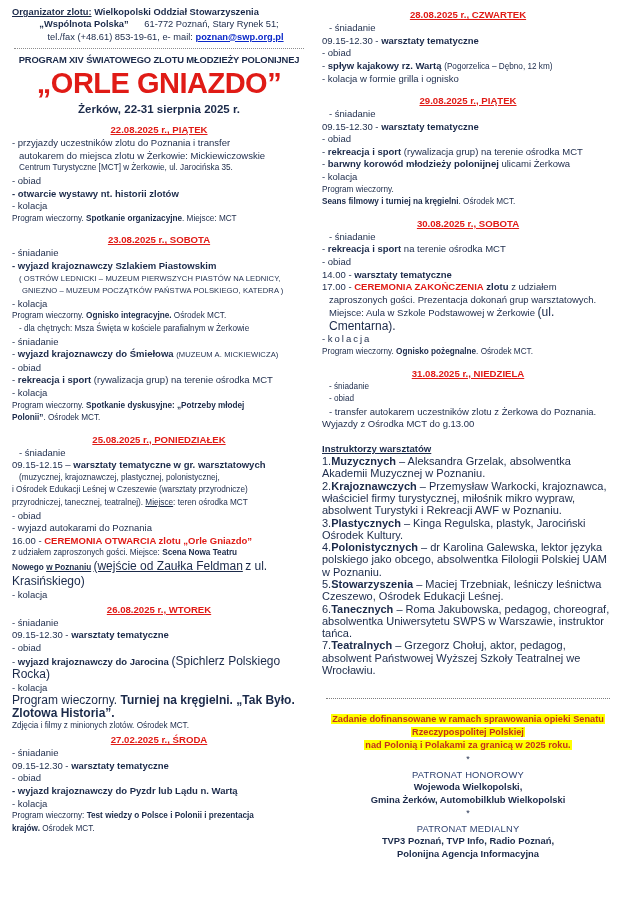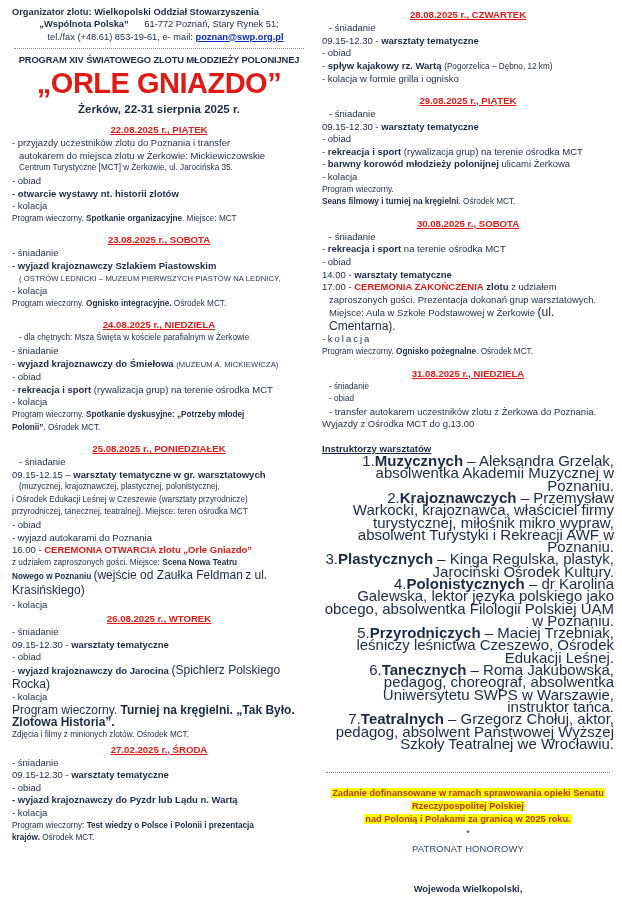--- a/index.html
+++ b/index.html
@@ -32,21 +32,21 @@
 
   
   .org-block {
     font-size: 9.3px;
     line-height: 12.4px;
     font-weight: bold;
     color: #1b2a4a;
     text-align: center;
   }
   .org-line1 { text-align: left; }
-  .u { }
+  .u { text-decoration: underline; }
   .nb { font-weight: normal; padding-left: 13px; }
   .mail-link {
     color: #0a28c8;
     text-decoration: underline;
     font-weight: bold;
   }
   .dotted-rule {
     border-bottom: 1.4px dotted #8d8d8d;
     margin: 5px 2px 5px 2px;
     height: 0;
@@ -103,25 +103,24 @@
 
   
   .sect-head {
     font-size: 9.6px;
     font-weight: bold;
     text-decoration: underline;
     margin: 12px 0 1px 0;
     color: #1b2a4a;
   }
   .instr {
-    font-size: 15px;
+    font-size: 11px;
     line-height: 12.3px;
     margin: 0;
     color: #1b2a4a;
-    text-align: right;
   }
 
   
   .foot-rule {
     border-bottom: 1.4px dotted #7d7d7d;
     margin: 22px 4px 14px 4px;
     height: 0;
   }
   .highlight-block {
     text-align: center;
@@ -147,21 +146,20 @@
     color: #2b3f6e;
     margin-top: 3px;
     letter-spacing: 0.2px;
   }
   .pat-body {
     text-align: center;
     font-size: 9.4px;
     font-weight: bold;
     line-height: 13px;
     color: #1b2a4a;
-    margin-top: 28px;
   }
 </style>
 </head>
 <body>
 
 <div class="page">
 
   <div class="col col-left">
 
     <div class="org-block">
@@ -194,26 +192,26 @@
       <div class="ln"><b>- otwarcie wystawy nt. historii zlotów</b></div>
       <div class="ln">- kolacja</div>
       <div class="ln sm">Program wieczorny. <b>Spotkanie organizacyjne</b>. Miejsce: MCT</div>
     </div>
 
     <div>
       <div class="day-head">23.08.2025 r., SOBOTA</div>
       <div class="ln">- śniadanie</div>
       <div class="ln"><b>- wyjazd krajoznawczy Szlakiem Piastowskim</b></div>
       <div class="ln indent caps-sm">( OSTRÓW LEDNICKI – MUZEUM PIERWSZYCH PIASTÓW NA LEDNICY,</div>
+      <div class="ln indent2 caps-sm">GNIEZNO – MUZEUM POCZĄTKÓW PAŃSTWA POLSKIEGO, KATEDRA )</div>
       <div class="ln">- kolacja</div>
       <div class="ln sm">Program wieczorny. <b>Ognisko integracyjne.</b> Ośrodek MCT.</div>
     </div>
 
     <div>
-      <div class="day-head">24.08.2025 r., NIEDZIELA</div>
       <div class="ln indent sm">- dla chętnych: Msza Święta w kościele parafialnym w Żerkowie</div>
       <div class="ln">- śniadanie</div>
       <div class="ln">- <b>wyjazd krajoznawczy do Śmiełowa</b> <span class="caps-sm">(MUZEUM A. MICKIEWICZA)</span></div>
       <div class="ln">- obiad</div>
       <div class="ln">- <b>rekreacja i sport</b> (rywalizacja grup) na terenie ośrodka MCT</div>
       <div class="ln">- kolacja</div>
       <div class="ln sm">Program wieczorny. <b>Spotkanie dyskusyjne: „Potrzeby młodej</b></div>
       <div class="ln sm"><b>Polonii”</b>. Ośrodek MCT.</div>
     </div>
 
@@ -309,21 +307,21 @@
       <div class="instr">
         <span>2.</span><b>Krajoznawczych</b><span> – Przemysław Warkocki, krajoznawca, właściciel firmy turystycznej, miłośnik mikro wypraw, absolwent Turystyki i Rekreacji AWF w Poznaniu.</span>
       </div>
       <div class="instr">
         <span>3.</span><b>Plastycznych</b><span> – Kinga Regulska, plastyk, Jarociński Ośrodek Kultury.</span>
       </div>
       <div class="instr">
         <span>4.</span><b>Polonistycznych</b><span> – dr Karolina Galewska, lektor języka polskiego jako obcego, absolwentka Filologii Polskiej UAM w Poznaniu.</span>
       </div>
       <div class="instr">
-        <span>5.</span><b>Przyrodniczych</b><span> – Maciej Trzebniak, leśniczy leśnictwa Czeszewo, Ośrodek Edukacji Leśnej.</span>
+        <span>5.</span><b>Stowarzyszenia</b><span> – Maciej Trzebniak, leśniczy leśnictwa Czeszewo, Ośrodek Edukacji Leśnej.</span>
       </div>
       <div class="instr">
         <span>6.</span><b>Tanecznych</b><span> – Roma Jakubowska, pedagog, choreograf, absolwentka Uniwersytetu SWPS w Warszawie, instruktor tańca.</span>
       </div>
       <div class="instr">
         <span>7.</span><b>Teatralnych</b><span> – Grzegorz Chołuj, aktor, pedagog, absolwent Państwowej Wyższej Szkoły Teatralnej we Wrocławiu.</span>
       </div>
     </div>
 
     <div class="foot-rule"></div>

